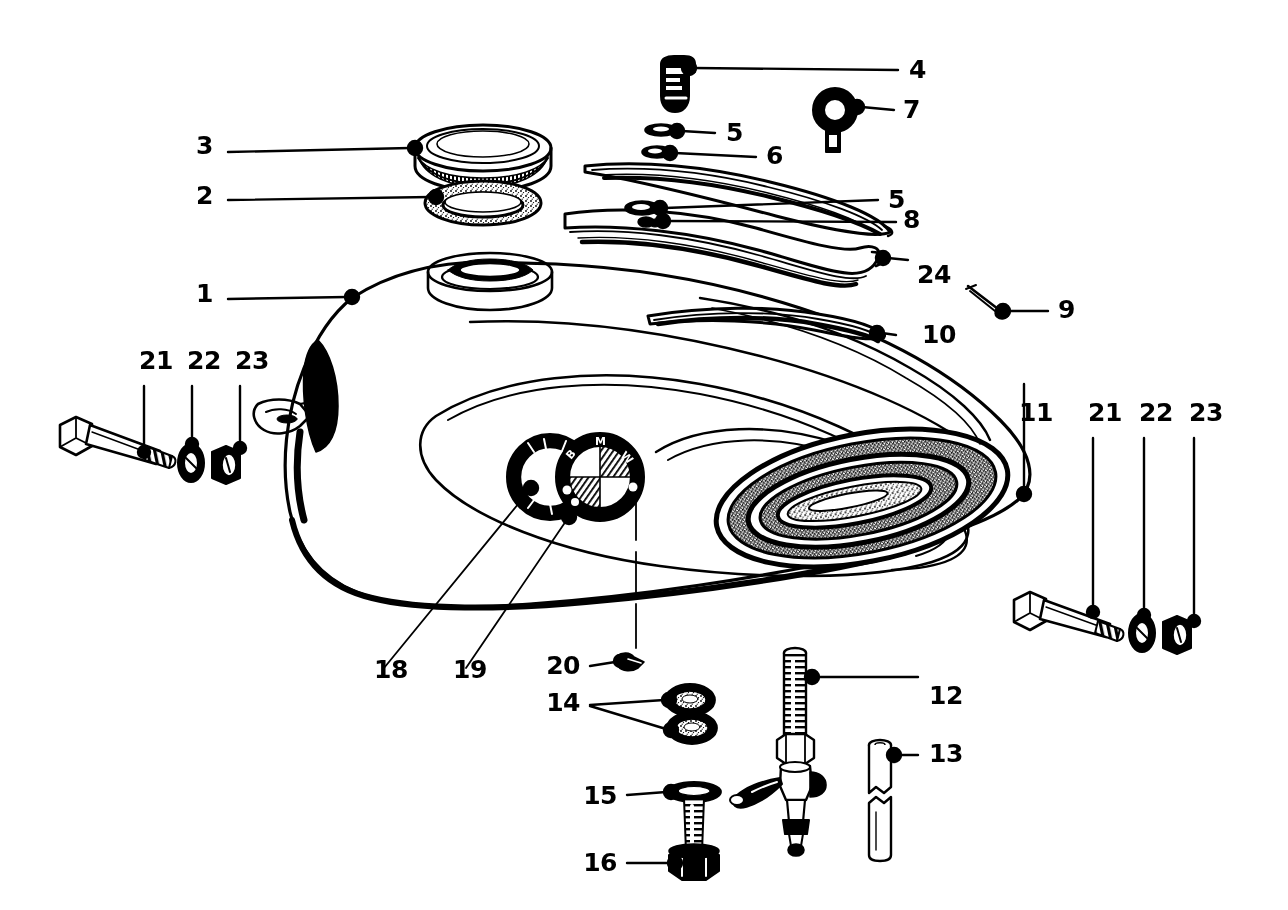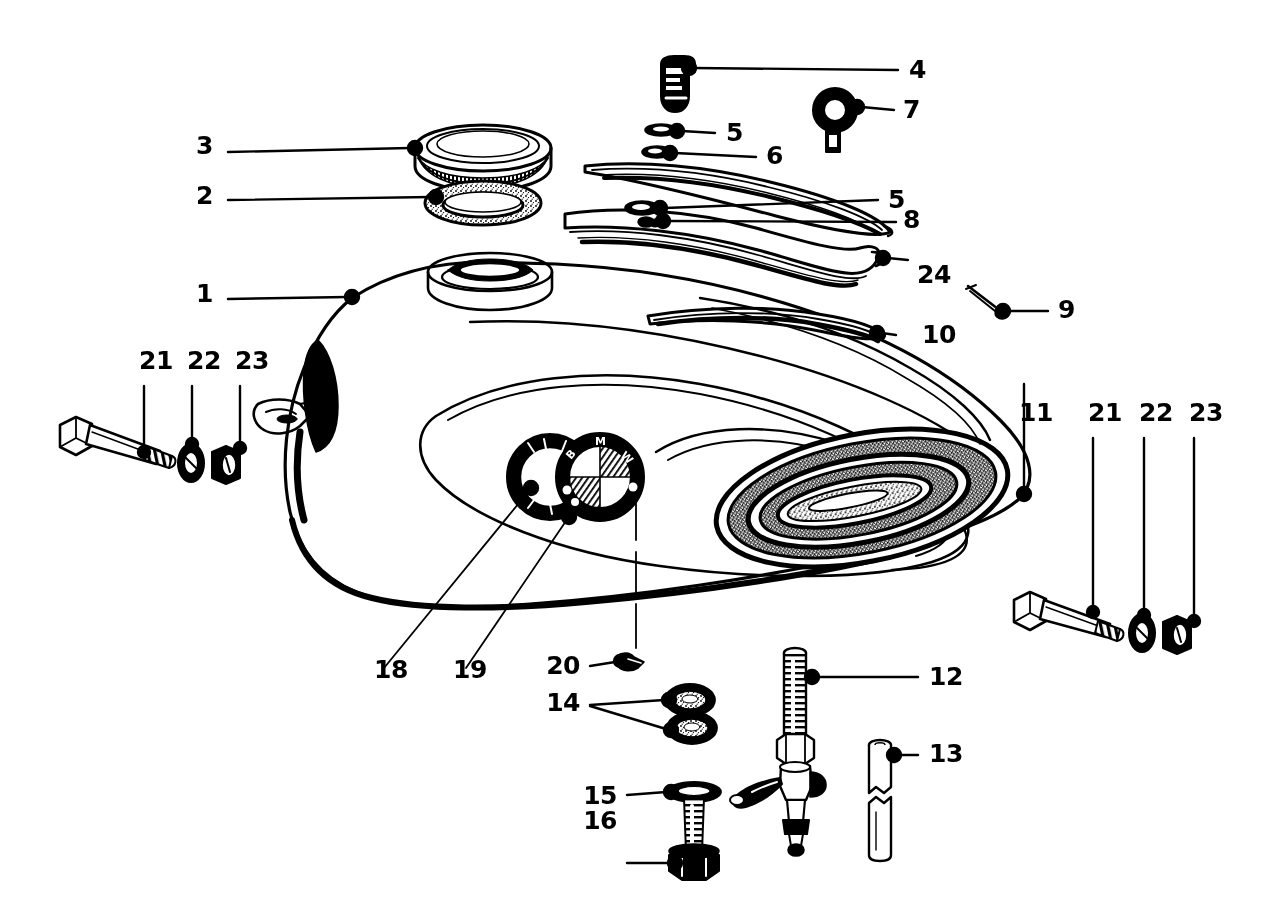--- a/index.html
+++ b/index.html
@@ -491,25 +491,25 @@
       <div class="callout-label" style="left: 909px; top: 57px;">4</div>
       <div class="callout-label" style="left: 726px; top: 120px;">5</div>
       <div class="callout-label" style="left: 766px; top: 143px;">6</div>
       <div class="callout-label" style="left: 903px; top: 97px;">7</div>
       <div class="callout-label" style="left: 888px; top: 187px;">5</div>
       <div class="callout-label" style="left: 903px; top: 207px;">8</div>
       <div class="callout-label" style="left: 917px; top: 262px;">24</div>
       <div class="callout-label" style="left: 1058px; top: 297px;">9</div>
       <div class="callout-label" style="left: 906px; top: 322px; margin-left: 16px;">10</div>
       <div class="callout-label anchor-mid" style="left: 1024px; top: 400px;">11</div>
-      <div class="callout-label" style="left: 929px; top: 664px;">12</div>
+      <div class="callout-label" style="left: 929px; top: 683px;">12</div>
       <div class="callout-label" style="left: 929px; top: 741px;">13</div>
       <div class="callout-label anchor-end" style="left: 580px; top: 690px;">14</div>
       <div class="callout-label anchor-end" style="left: 617px; top: 783px;">15</div>
-      <div class="callout-label anchor-end" style="left: 617px; top: 808px;">16</div>
+      <div class="callout-label anchor-end" style="left: 617px; top: 850px;">16</div>
       <div class="callout-label anchor-mid" style="left: 379px; top: 657px;">18</div>
       <div class="callout-label anchor-mid" style="left: 458px; top: 657px;">19</div>
       <div class="callout-label anchor-end" style="left: 580px; top: 653px;">20</div>
       <div class="callout-label anchor-mid" style="left: 144px; top: 348px;">21</div>
       <div class="callout-label anchor-mid" style="left: 192px; top: 348px;">22</div>
       <div class="callout-label anchor-mid" style="left: 240px; top: 348px;">23</div>
       <div class="callout-label anchor-mid" style="left: 1093px; top: 400px;">21</div>
       <div class="callout-label anchor-mid" style="left: 1144px; top: 400px;">22</div>
       <div class="callout-label anchor-mid" style="left: 1194px; top: 400px;">23</div>
     </div>

